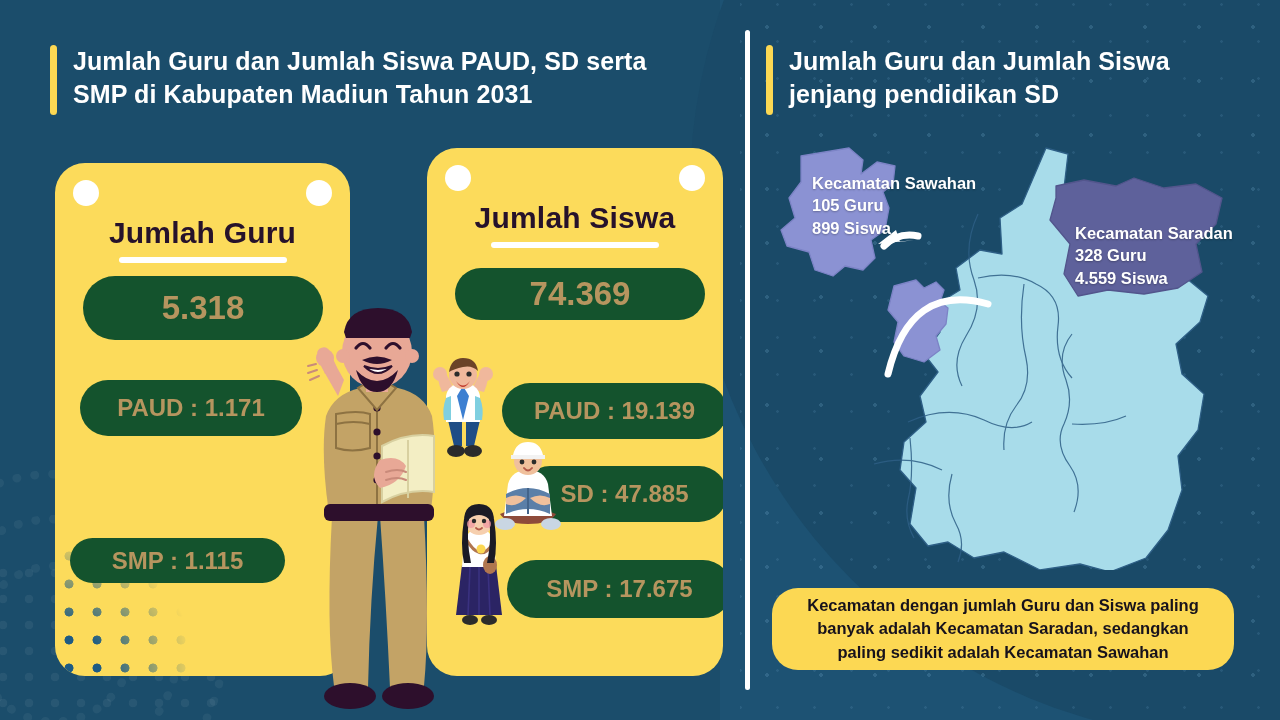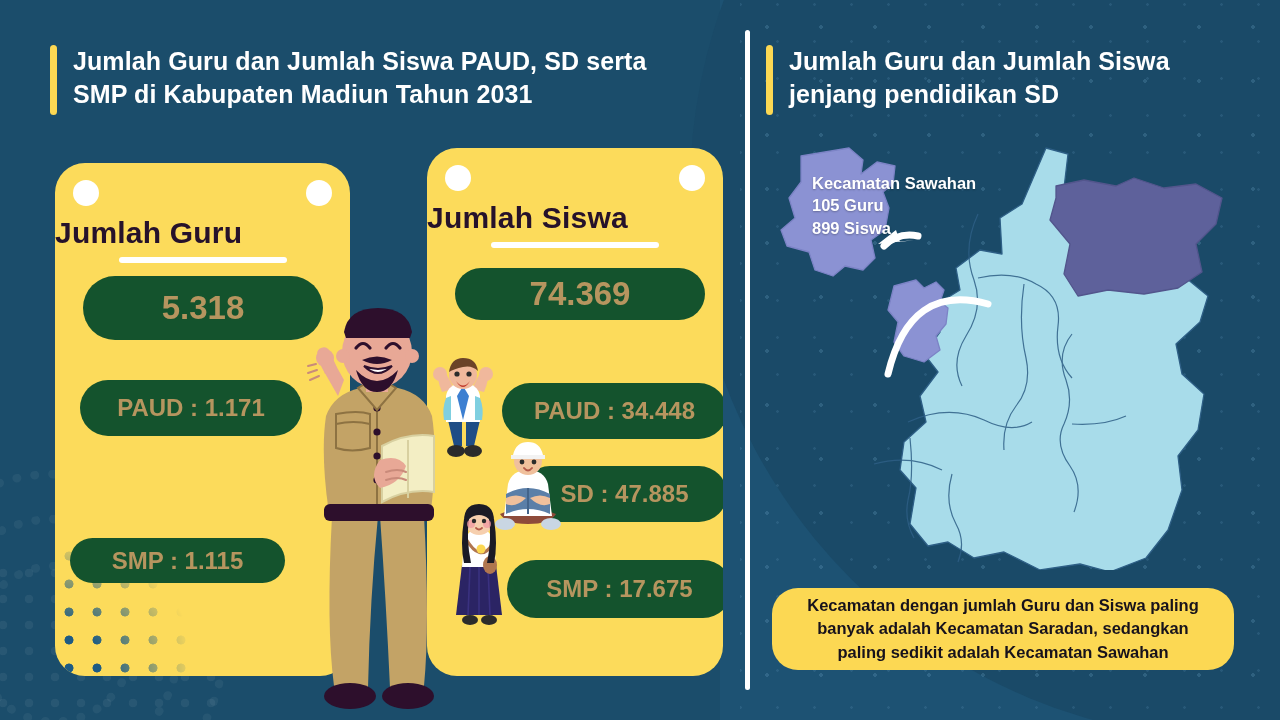--- a/index.html
+++ b/index.html
@@ -70,21 +70,21 @@
     background-size:28px 28px;
     -webkit-mask-image:radial-gradient(120% 120% at 0% 100%, #000 22%, transparent 62%);
     mask-image:radial-gradient(120% 120% at 0% 100%, #000 22%, transparent 62%);
   }
   .punch{
     position:absolute;width:26px;height:26px;border-radius:50%;background:#ffffff;
   }
   .punch.l{left:18px;top:17px;}
   .punch.r{right:18px;top:17px;}
   .card-title{
-    position:absolute;left:0;right:0;text-align:left;
+    position:absolute;left:0;right:0;text-align:center;
     color:#26122b;font-weight:bold;font-size:30px;letter-spacing:.2px;
   }
   #card-guru .card-title{top:53px;}
   #card-siswa .card-title{top:53px;}
   .card-rule{
     position:absolute;height:6px;border-radius:3px;background:#ffffff;
     left:50%;transform:translateX(-50%);width:168px;
   }
   #card-guru .card-rule{top:94px;}
   #card-siswa .card-rule{top:94px;}
@@ -284,21 +284,21 @@
     <div class="pill sub" id="g-paud">PAUD : 1.171</div>
     <div class="pill sub" id="g-smp">SMP : 1.115</div>
   </div>
 
   <div class="card" id="card-siswa">
     <div class="punch l"></div>
     <div class="punch r"></div>
     <div class="card-title">Jumlah Siswa</div>
     <div class="card-rule"></div>
     <div class="pill big" id="s-total">74.369</div>
-    <div class="pill sub" id="s-paud">PAUD : 34.448</div>
+    <div class="pill sub" id="s-paud">PAUD : 19.139</div>
     <div class="pill sub" id="s-sd">SD : 47.885</div>
     <div class="pill sub" id="s-smp">SMP : 17.675</div>
   </div>
 
   <svg id="map" viewBox="0 0 516 432">
     <g stroke="#2e5f86" stroke-width="1.3" stroke-linejoin="round">
 
       <path d="M45 18 l48 -8 l14 12 l-2 14 l16 -12 l18 4 l-2 18 l-10 8 l6 16 l-4 22 l-14 10 l4 18 l-12 12 l-18 -4 l-12 10 l-18 -6 l-6 -18 l-22 -6 l-6 -16 l14 -12 l-6 -20 l12 -16 Z" fill="#8b92d3" stroke="#7c83c6"></path>
 
       <path d="M290 10 l22 6 l-4 34 l18 26 l-8 24 l26 10 l28 -6 l-4 26 l34 14 l28 -4 l22 18 l-8 26 l-24 22 l6 30 l22 20 l-6 36 l-20 26 l4 34 l-14 40 l-22 28 l-36 14 l-30 -8 l-40 6 l-36 -18 l-30 6 l-26 -16 l-20 4 l-18 -22 l6 -36 l-16 -18 l4 -28 l22 -20 l-6 -26 l18 -24 l-14 -18 l16 -22 l-6 -26 l26 -16 l-4 -22 l24 -18 l22 4 l-2 -36 l22 -14 Z" fill="#a8dcea"></path>
@@ -323,18 +323,21 @@
     <g stroke="#ffffff" fill="none">
       <path d="M132 236 q22 -92 100 -70" stroke-width="7" stroke-linecap="round"></path>
       <path d="M122 106 l18 -14 l4 12 l14 -2 z" fill="#ffffff" stroke="none"></path>
       <path d="M128 108 q14 -14 34 -10" stroke-width="7" stroke-linecap="round"></path>
     </g>
   </svg>
 
   <div class="map-label" id="lbl-sawahan">Kecamatan Sawahan
 105 Guru
 899 Siswa</div>
+  <div class="map-label" id="lbl-saradan">Kecamatan Saradan
+328 Guru
+4.559 Siswa</div>
 
   <div id="caption">Kecamatan dengan jumlah Guru dan Siswa paling
 banyak adalah Kecamatan Saradan, sedangkan
 paling sedikit adalah Kecamatan Sawahan</div>
 
 </div>
 
 </body></html>

